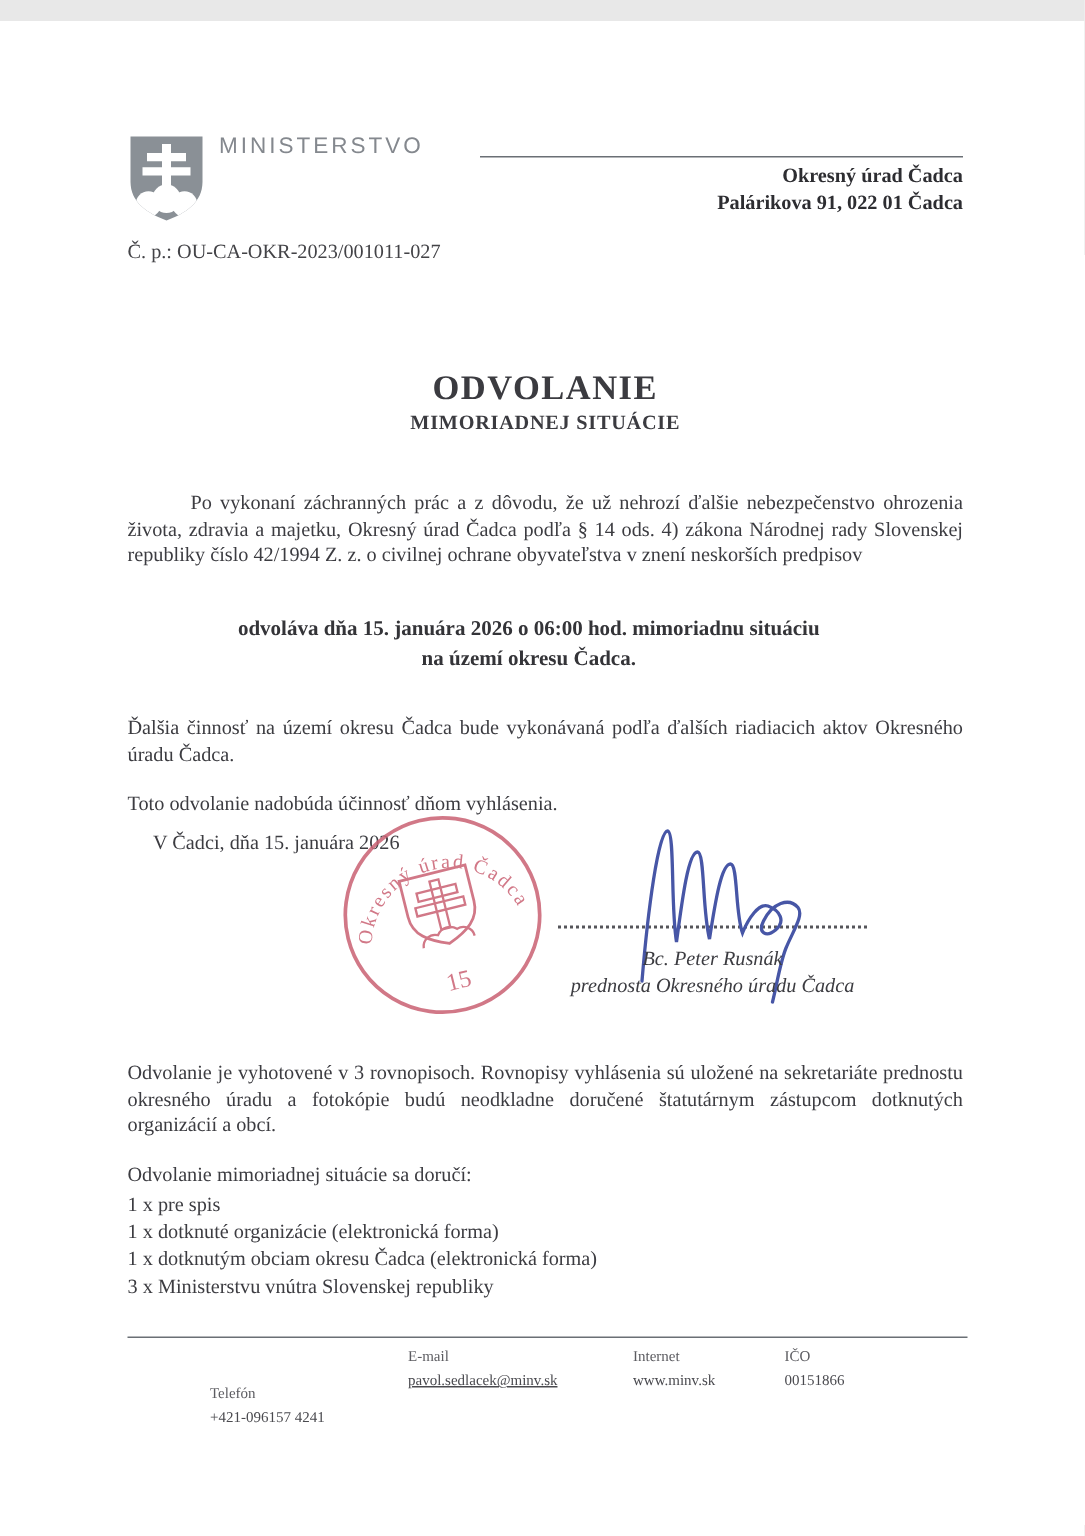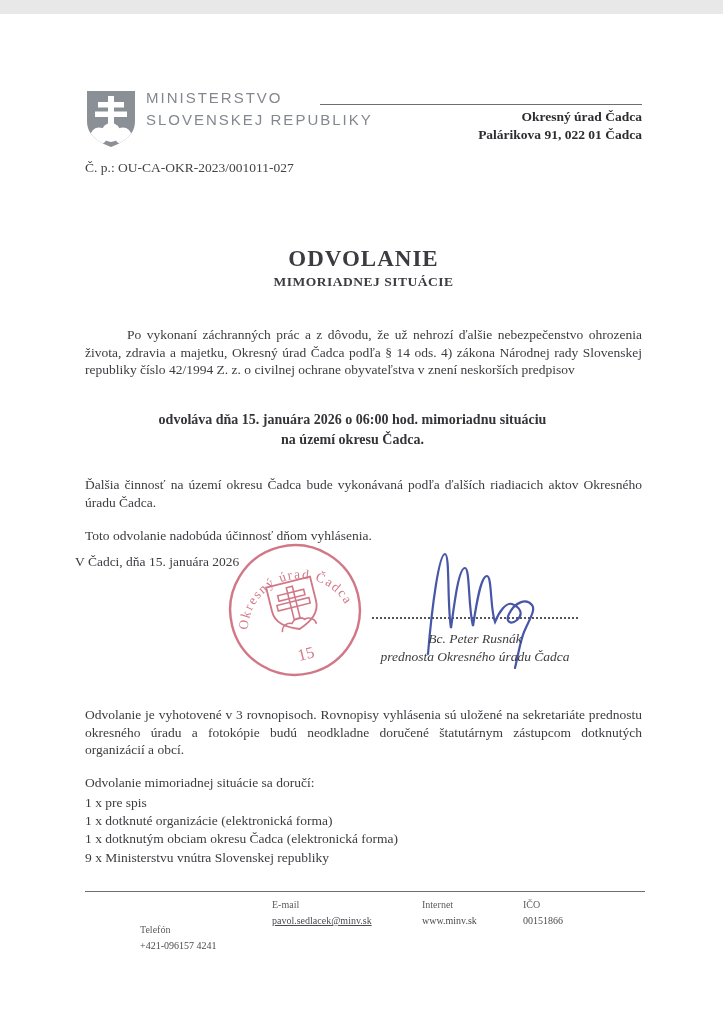--- a/index.html
+++ b/index.html
@@ -52,21 +52,20 @@
         <rect x="10" y="22.5" width="32" height="5.5" fill="#ffffff"></rect>
         <circle cx="14" cy="47" r="8.5" fill="#ffffff"></circle>
         <circle cx="26" cy="43.5" r="9.5" fill="#ffffff"></circle>
         <circle cx="38" cy="47" r="8.5" fill="#ffffff"></circle>
       </g>
     </svg>
   </div>
 
   <div class="abs wordmark" style="left:146px;top:74px;width:260px;">
     <div class="l1">MINISTERSTVO</div>
-    <div>SLOVENSKEJ REPUBLIKY</div>
   </div>
 
   <div class="abs hrule" style="left:320px;top:90px;width:322px;"></div>
 
   <div class="abs office" style="left:392px;top:94px;width:250px;">
     <div>Okresný úrad Čadca</div>
     <div>Palárikova 91, 022 01 Čadca</div>
   </div>
 
   <div class="abs refno" style="left:85px;top:146px;">Č. p.: OU-CA-OKR-2023/001011-027</div>
@@ -78,21 +77,21 @@
 
   <div class="abs decl" style="left:74px;top:396px;width:557px;">
     <div>odvoláva dňa 15. januára 2026 o 06:00 hod. mimoriadnu situáciu</div>
     <div>na území okresu Čadca.</div>
   </div>
 
   <div class="abs para" style="left:85px;top:462px;width:557px;">Ďalšia činnosť na území okresu Čadca bude vykonávaná podľa ďalších riadiacich aktov Okresného úradu Čadca.</div>
 
   <div class="abs plain" style="left:85px;top:514px;">Toto odvolanie nadobúda účinnosť dňom vyhlásenia.</div>
 
-  <div class="abs plain" style="left:75px;top:540px;">V Čadci, dňa 15. januára 2026</div>
+  <div class="abs plain" style="left:102px;top:540px;">V Čadci, dňa 15. januára 2026</div>
 
   <div class="abs stamp-wrap" style="left:223px;top:524px;width:144px;height:144px;">
     <svg width="144" height="144" viewBox="0 0 140 140">
       <g transform="rotate(-14 70 70)" fill="none" stroke="#ca6173">
         <circle cx="70" cy="70" r="63" stroke-width="2.4"></circle>
         <path id="ringArc" d="M 20 81 A 51 51 0 0 1 120 81" stroke="none"></path>
         <text font-family="Liberation Serif, serif" font-size="13" letter-spacing="1.5" fill="#ca6173" stroke="none">
           <textPath href="#ringArc" startOffset="50%" text-anchor="middle">Okresný úrad Čadca</textPath>
         </text>
         <path d="M48 42 h44 v24 c0 12 -9 18 -22 23 c-13 -5 -22 -11 -22 -23 z" stroke-width="1.8"></path>
@@ -119,21 +118,21 @@
   <div class="abs sig-name" style="left:355px;top:635px;width:240px;">prednosta Okresného úradu Čadca</div>
 
   <div class="abs para" style="left:85px;top:692px;width:557px;">Odvolanie je vyhotovené v 3 rovnopisoch. Rovnopisy vyhlásenia sú uložené na sekretariáte prednostu okresného úradu a fotokópie budú neodkladne doručené štatutárnym zástupcom dotknutých organizácií a obcí.</div>
 
   <div class="abs plain" style="left:85px;top:761px;">Odvolanie mimoriadnej situácie sa doručí:</div>
 
   <div class="abs plain" style="left:85px;top:780px;line-height:18.2px;">
     <div>1 x pre spis</div>
     <div>1 x dotknuté organizácie (elektronická forma)</div>
     <div>1 x dotknutým obciam okresu Čadca (elektronická forma)</div>
-    <div>9 x Ministerstvu vnútra Slovenskej republiky</div>
+    <div>3 x Ministerstvu vnútra Slovenskej republiky</div>
   </div>
 
   <div class="abs" style="left:85px;top:877px;width:560px;border-top:1.2px solid #6a6f75;"></div>
 
   <div class="abs fcol" style="left:140px;top:908px;">
     <div class="lab">Telefón</div>
     <div class="val">+421-096157 4241</div>
   </div>
   <div class="abs fcol" style="left:272px;top:883px;">
     <div class="lab">E-mail</div>

